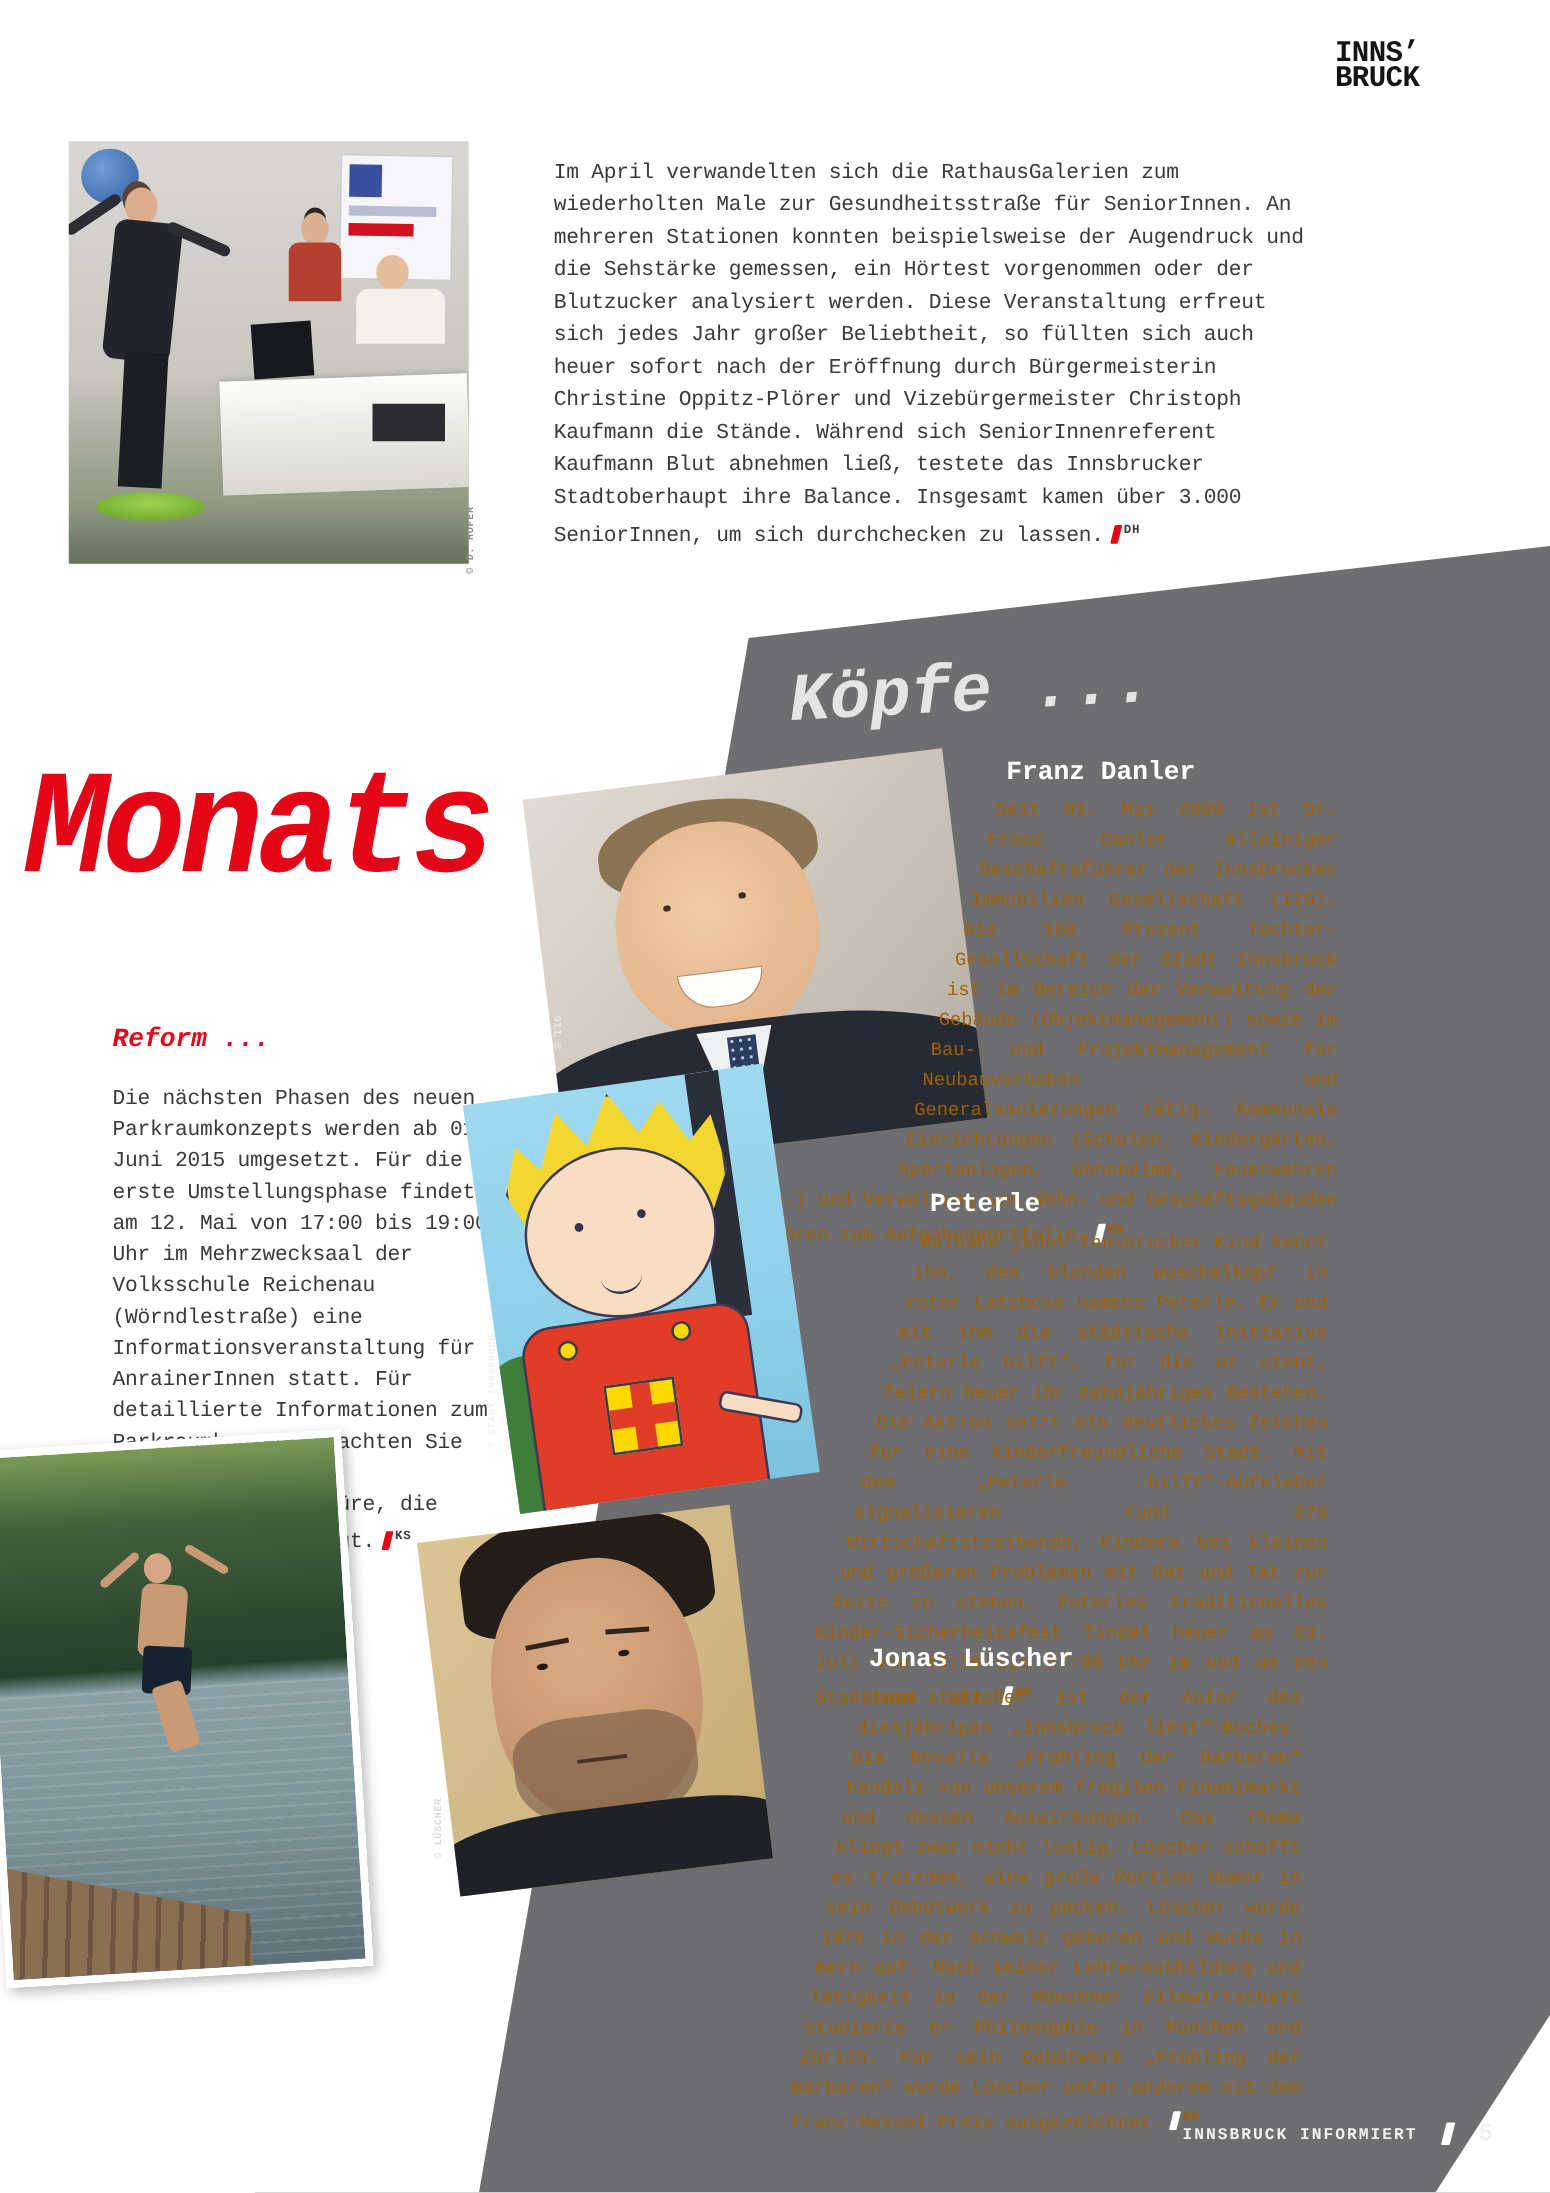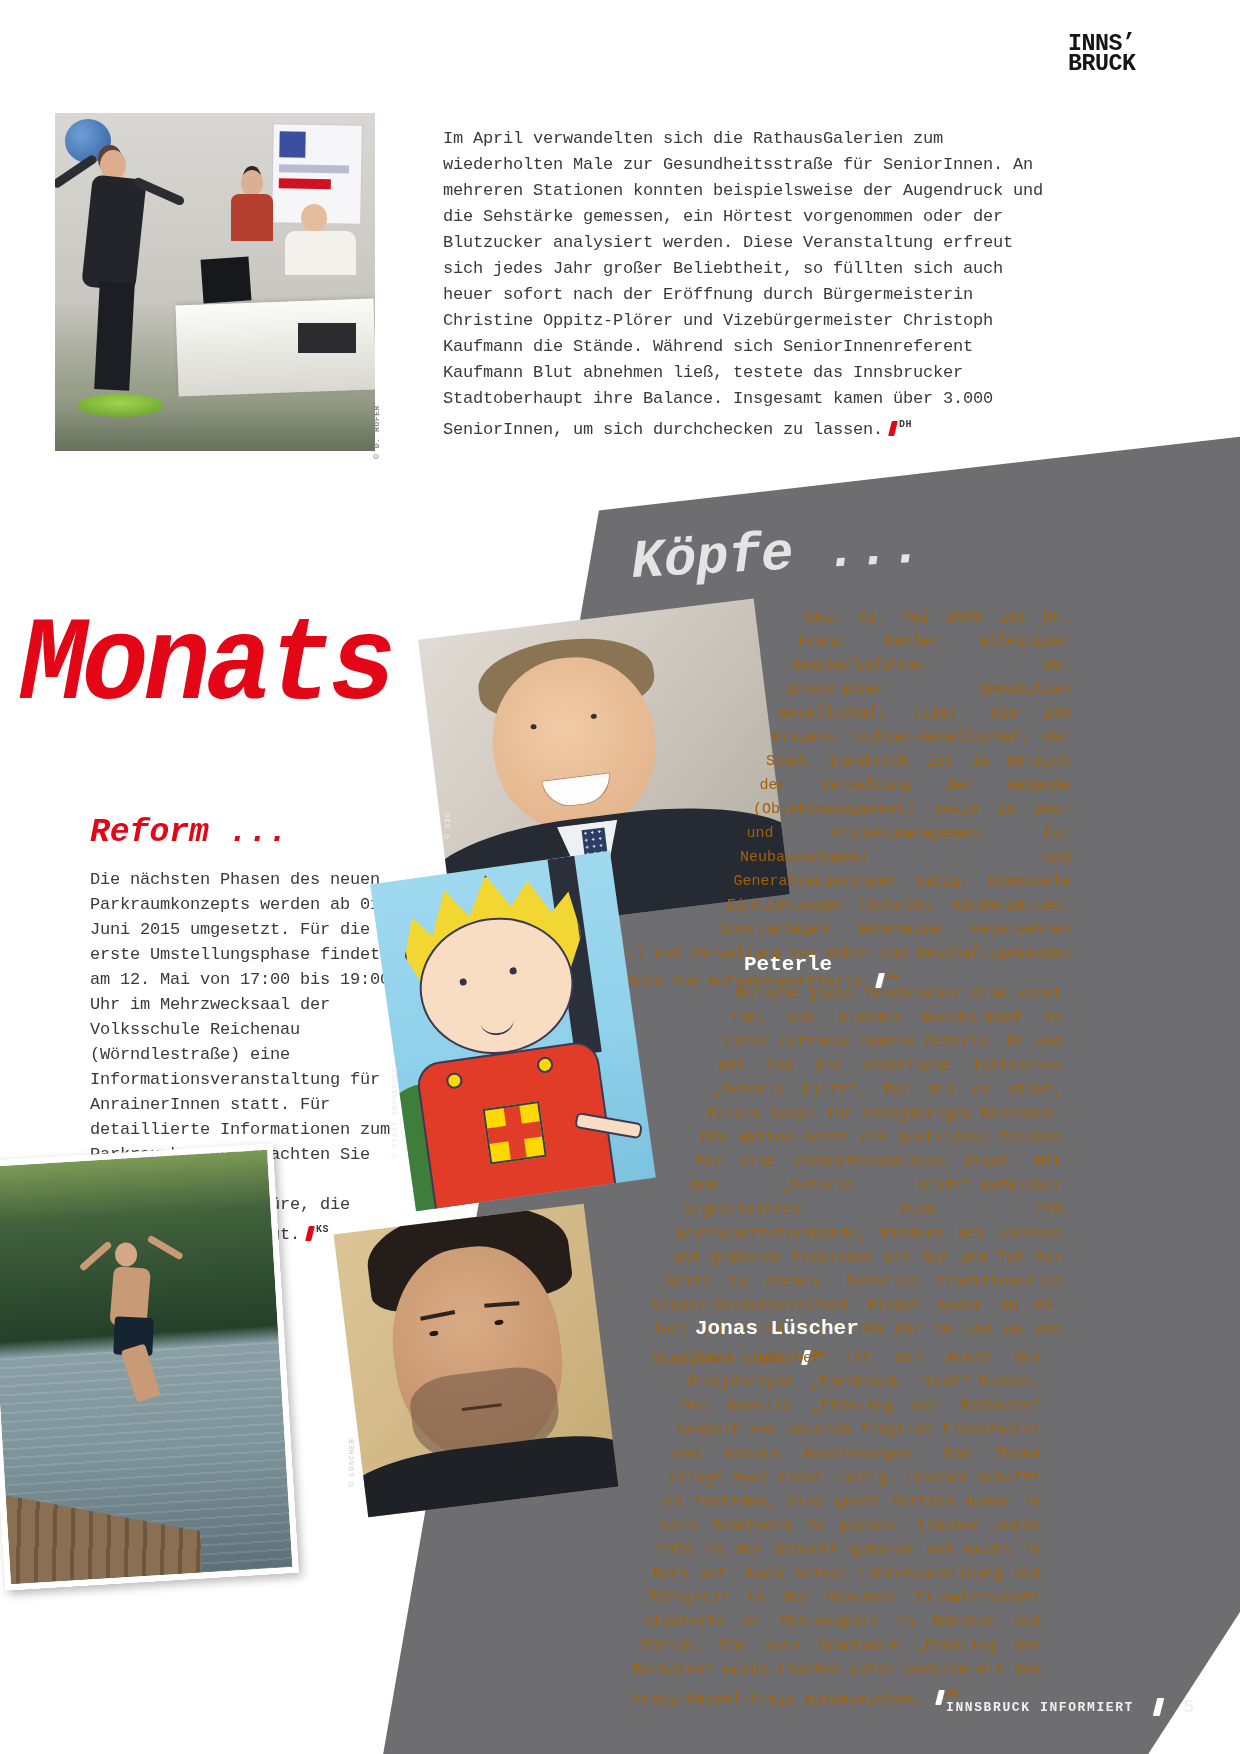--- a/index.html
+++ b/index.html
@@ -11,21 +11,21 @@
   .logo{left:1068px;top:34px;font-weight:800;font-size:24px;line-height:20px;
         letter-spacing:-0.5px;color:#151515;transform:scaleX(.97);transform-origin:left top}
 
   
   .gray-panel{inset:0;background:#6e6e70;
      clip-path:polygon(48.3% 29.1%, 100% 24.9%, 100% 91.9%, 92.6% 100%, 30.9% 100%)}
 
   
   .red-h{font-style:italic;font-weight:800;color:#e30617;margin:0}
   .h-gesund{font-size:38px;line-height:40px}
-  .h-reform{font-size:33px;line-height:36px}
+  .h-reform{font-size:21px;line-height:36px}
   .monats{left:20px;top:612px;font-style:italic;font-weight:800;color:#e30617;
           font-size:118px;line-height:110px;letter-spacing:-5px;transform:scaleX(.94);transform-origin:left top}
 
   
   .copy{font-size:17px;line-height:26px;color:#3a3a3a;letter-spacing:-0.2px}
   .gesund-blk{left:443px;top:116px;width:616px}
   .gesund-blk p{margin:10px 0 0 0}
   .reform-blk{left:90px;top:815px;width:314px}
   .reform-blk p{margin:16px 0 0 0;line-height:25px}
 
@@ -129,20 +129,21 @@
     <div class="abs" style="left:48%;top:32%;width:6px;height:5px;border-radius:50%;background:#3c2f26"></div>
     <div class="abs" style="left:31%;top:52%;width:20%;height:9%;border-radius:0 0 40px 40px;background:#fdfdfb;border:1px solid #b98c68"></div>
     <div class="abs" style="left:-6%;top:66%;width:112%;height:40%;border-radius:40% 45% 0 0;background:#262a33"></div>
     <div class="abs" style="left:34%;top:68%;width:18%;height:32%;background:#eef0f2;clip-path:polygon(0 0,100% 0,50% 100%)"></div>
     <div class="abs" style="left:41%;top:70%;width:7%;height:30%;background:#2c3d63;background-image:radial-gradient(#cdd6e6 1px,transparent 1.4px);background-size:7px 7px"></div>
   </div>
   <div class="credit" style="left:452px;top:830px;color:#e8e8e8">© IIG</div>
 
   <div class="abs profile prof-danler">
     <div class="wrapshape"></div>
+    <h3>Franz Danler</h3>
     <p><span>Seit 01. Mai 2009 ist Dr. Franz Danler alleiniger Geschäftsführer der Innsbrucker Immobilien Gesellschaft (IIG). Die 100 Prozent Tochter-Gesellschaft der Stadt Innsbruck ist im Bereich der Verwaltung der Gebäude (Objektmanagement) sowie im Bau- und Projektmanagement für Neubauvorhaben und Generalsanierungen tätig. Kommunale Einrichtungen (Schulen, Kindergärten, Sportanlagen, Wohnheime, Feuerwehren usw.) und Verwaltung von Wohn- und Geschäftsgebäuden gehören zum Aufgabenportfolio.</span><span class="sl sl-white"></span><sup class="author">KR</sup></p>
   </div>
 
   <div class="photo photo-peterle">
     <div class="abs" style="left:74%;top:0;width:11%;height:60%;background:#2b2f3a"></div>
     <div class="abs" style="left:-14%;top:62%;width:46%;height:46%;border-radius:50%;background:#3f7d3a"></div>
     <div class="abs" style="left:10%;top:2%;width:72%;height:34%;background:#f2d733;border:2px solid #3a3a52;
                 clip-path:polygon(0 60%,7% 28%,17% 46%,27% 8%,39% 34%,51% 0,63% 30%,74% 10%,85% 40%,96% 24%,100% 62%,88% 100%,12% 100%)"></div>
     <div class="abs" style="left:14%;top:15%;width:62%;height:40%;border-radius:50%;background:#f9ddc3;border:2px solid #3a3a52"></div>
     <div class="abs" style="left:31%;top:32%;width:7px;height:7px;border-radius:50%;background:#33334e"></div>

